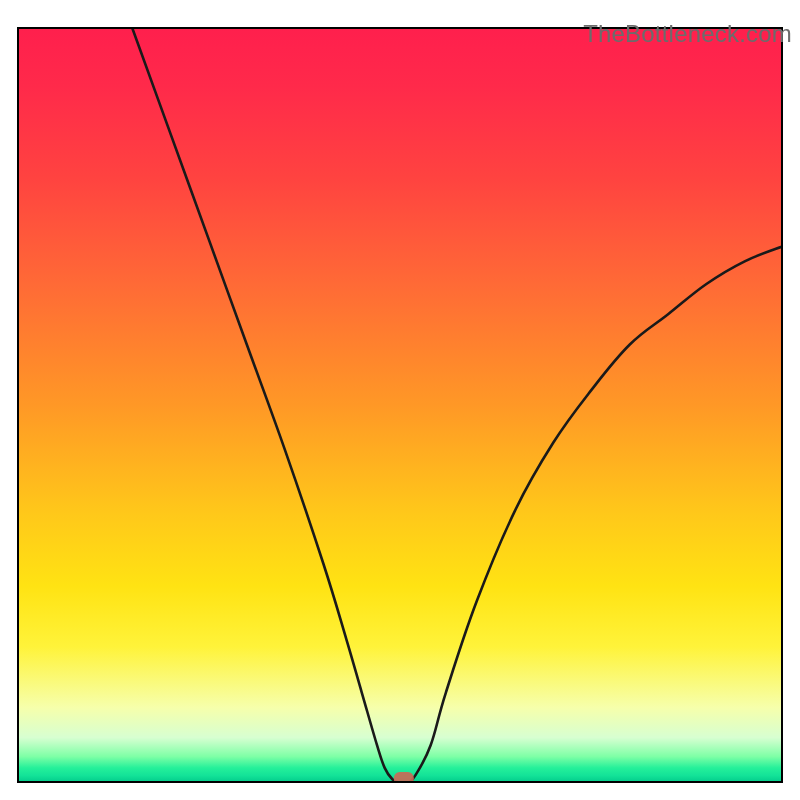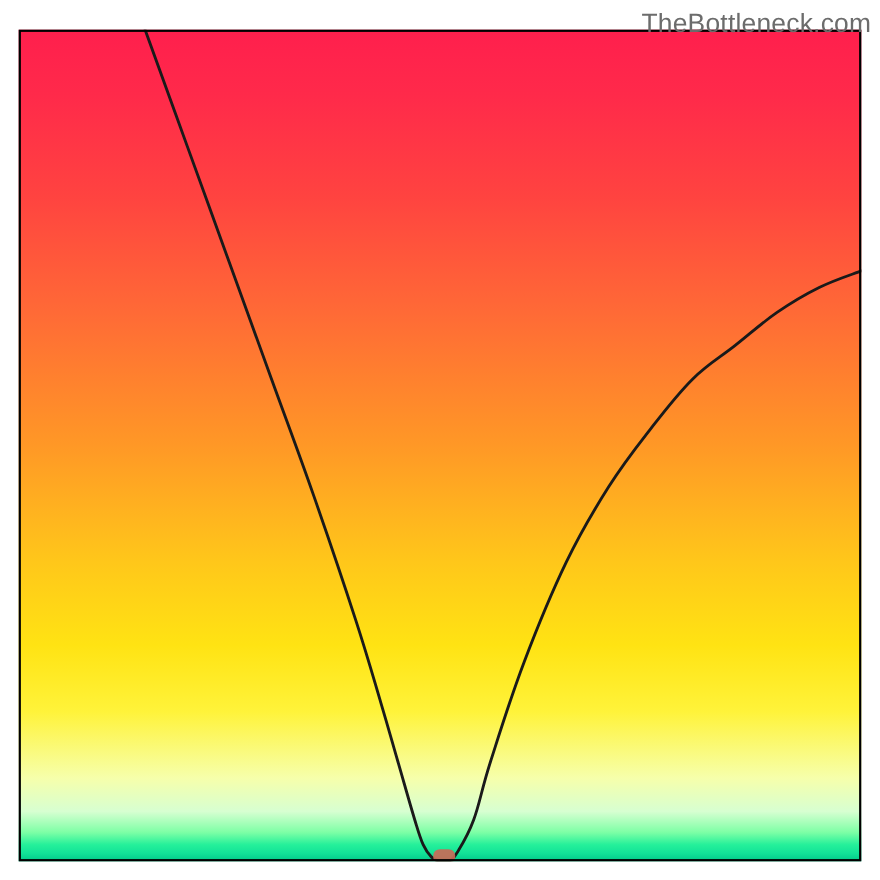--- a/index.html
+++ b/index.html
@@ -12,21 +12,21 @@
     position: relative;
     font-family: Arial, Helvetica, sans-serif;
   }
   .wrap {
     position: relative;
     width: 800px;
     height: 800px;
   }
   .watermark {
     position: absolute;
-    top: 8px;
+    top: 20px;
     right: 8px;
     color: #6c6c6c;
     font-size: 24px;
     font-weight: 500;
     letter-spacing: 0.2px;
     z-index: 5;
     user-select: none;
   }
   .plot {
     position: absolute;

